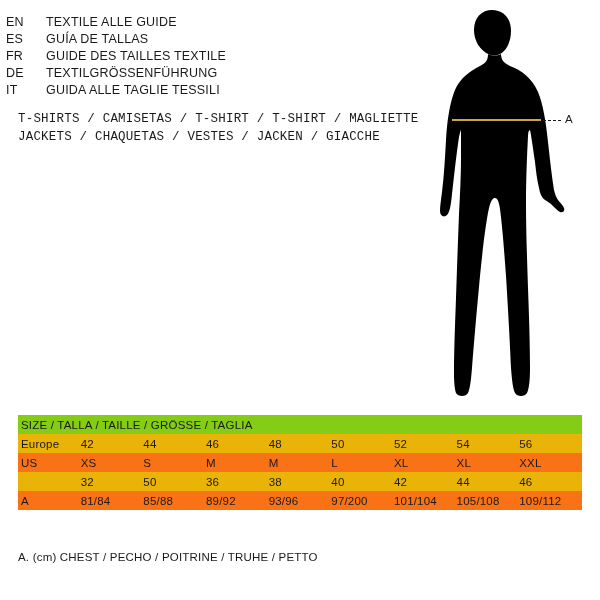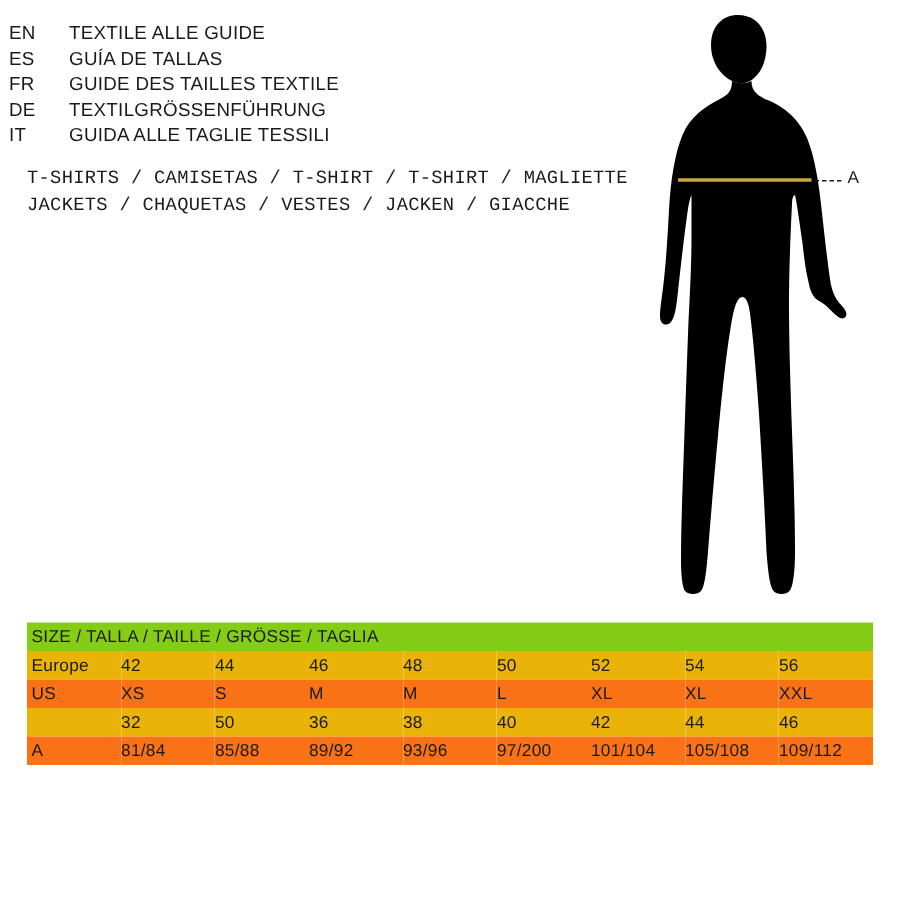--- a/index.html
+++ b/index.html
@@ -274,14 +274,15 @@
           <td class="cell">93/96</td>
           <td class="cell">97/200</td>
           <td class="cell">101/104</td>
           <td class="cell">105/108</td>
           <td class="cell">109/112</td>
         </tr>
       </tbody>
     </table>
   </div>
 
+  <div class="footnote">A. (cm) CHEST / PECHO / POITRINE / TRUHE / PETTO</div>
 
 </div>
 
 </body></html>

